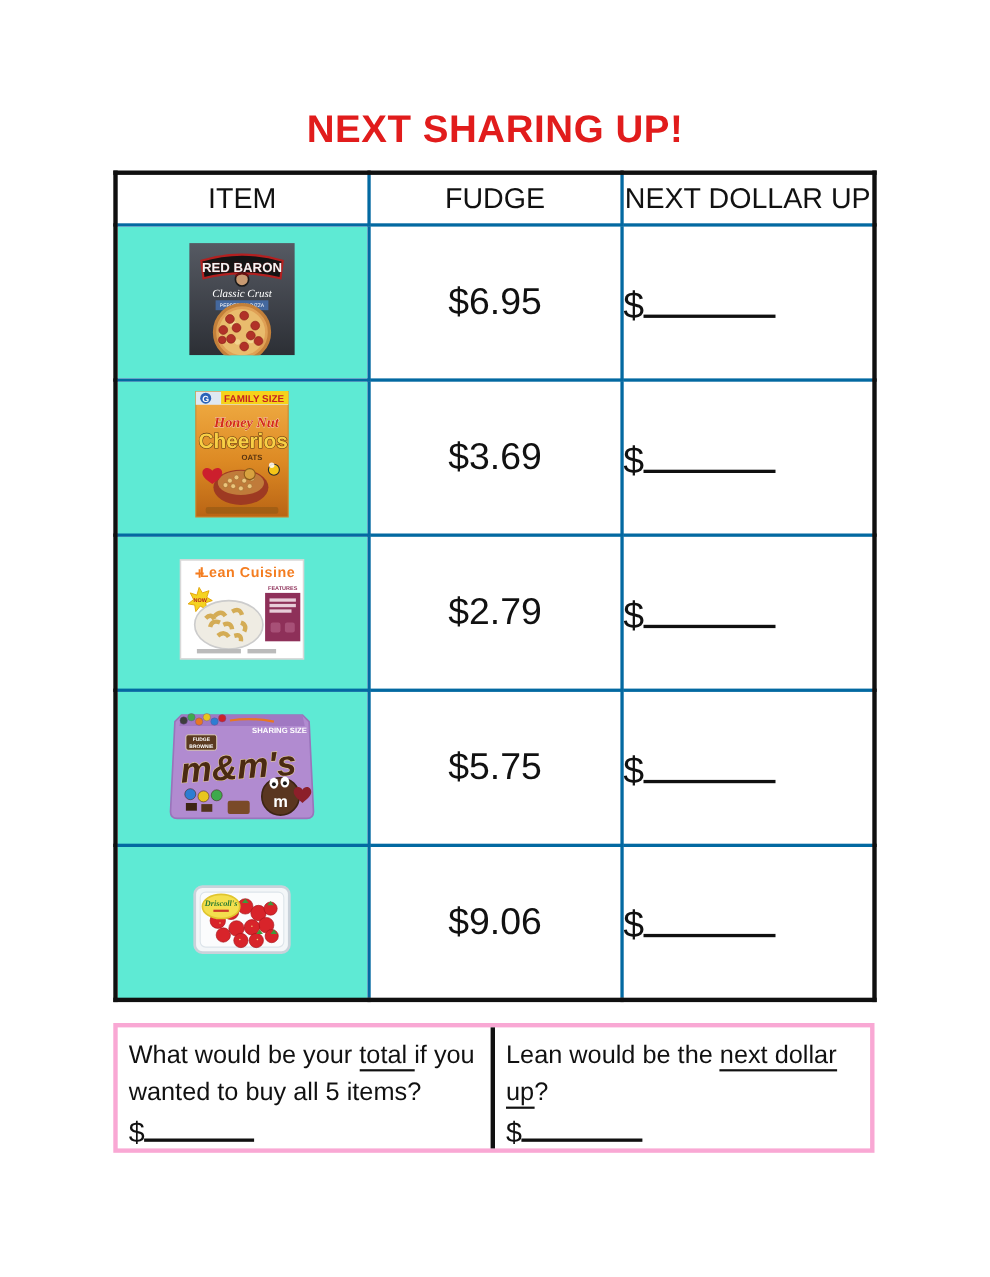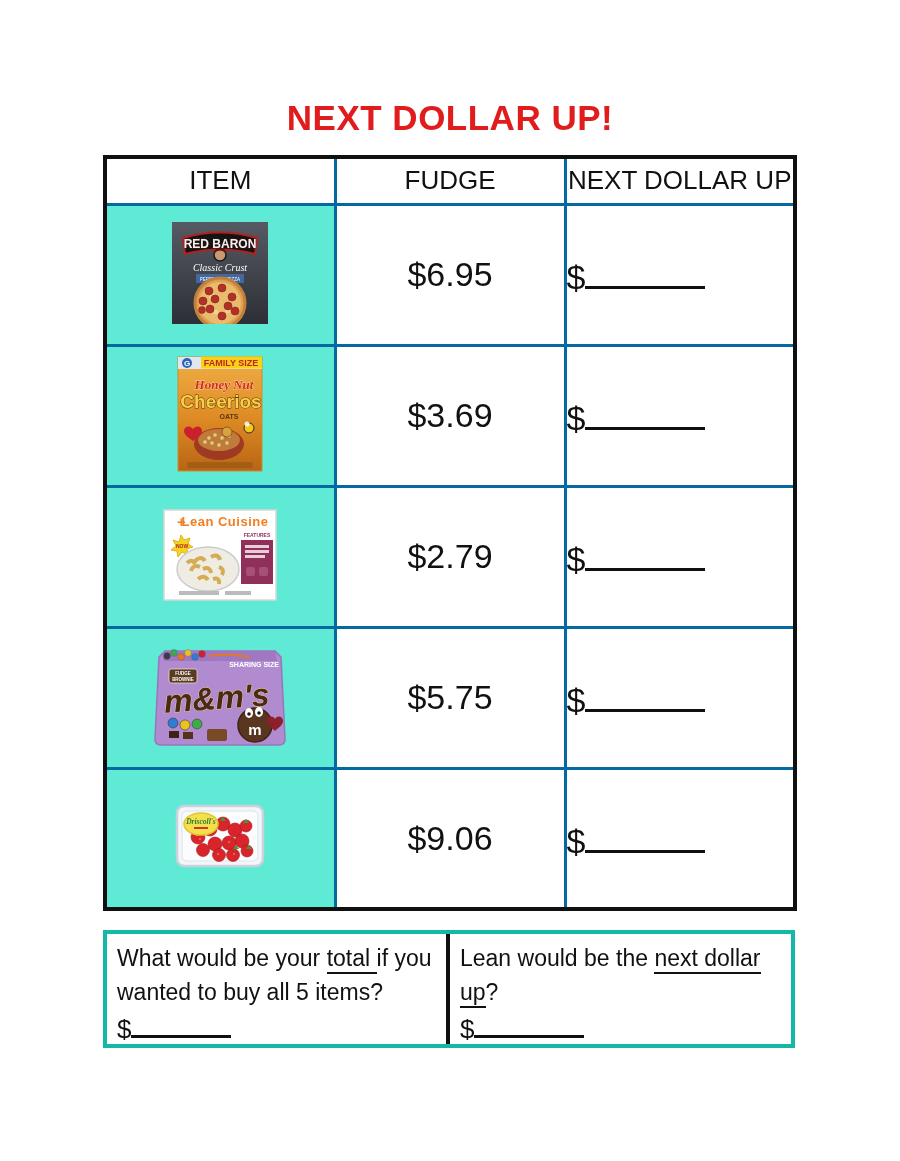--- a/index.html
+++ b/index.html
@@ -52,21 +52,21 @@
     height:1.0em;
     vertical-align:baseline;
   }
   .blank.w120 { width:120px; }
   .blank.w100 { width:100px; }
   .blank.w110 { width:110px; }
 
   .questions {
     position:absolute; left:103px; top:930px;
     width:692px; height:118px;
-    border:4px solid #14b8a6;
+    border:4px solid #f9a8d4;
     box-sizing:border-box;
     display:flex;
   }
   .qbox {
     box-sizing:border-box;
     padding:7px 10px 0 10px;
     font-size:23px;
     line-height:34px;
   }
   .qbox.left  { width:343px; border-right:4px solid #101010; }
@@ -75,21 +75,21 @@
   .qblank-line { font-size:26px; }
 
   svg text { font-family:"Liberation Sans", sans-serif; }
   .scripty { font-family:"Liberation Serif", serif; font-style:italic; }
 </style>
 </head>
 <body>
 
 <div class="page">
 
-  <div class="title">NEXT DOLLAR UP!</div>
+  <div class="title">NEXT SHARING UP!</div>
 
   <table class="main">
     <colgroup>
         <col class="c">
         <col class="c">
         <col class="c">
       </colgroup>
     <tbody>
         <tr class="hdr">
       <th class="hcell">ITEM</th>

